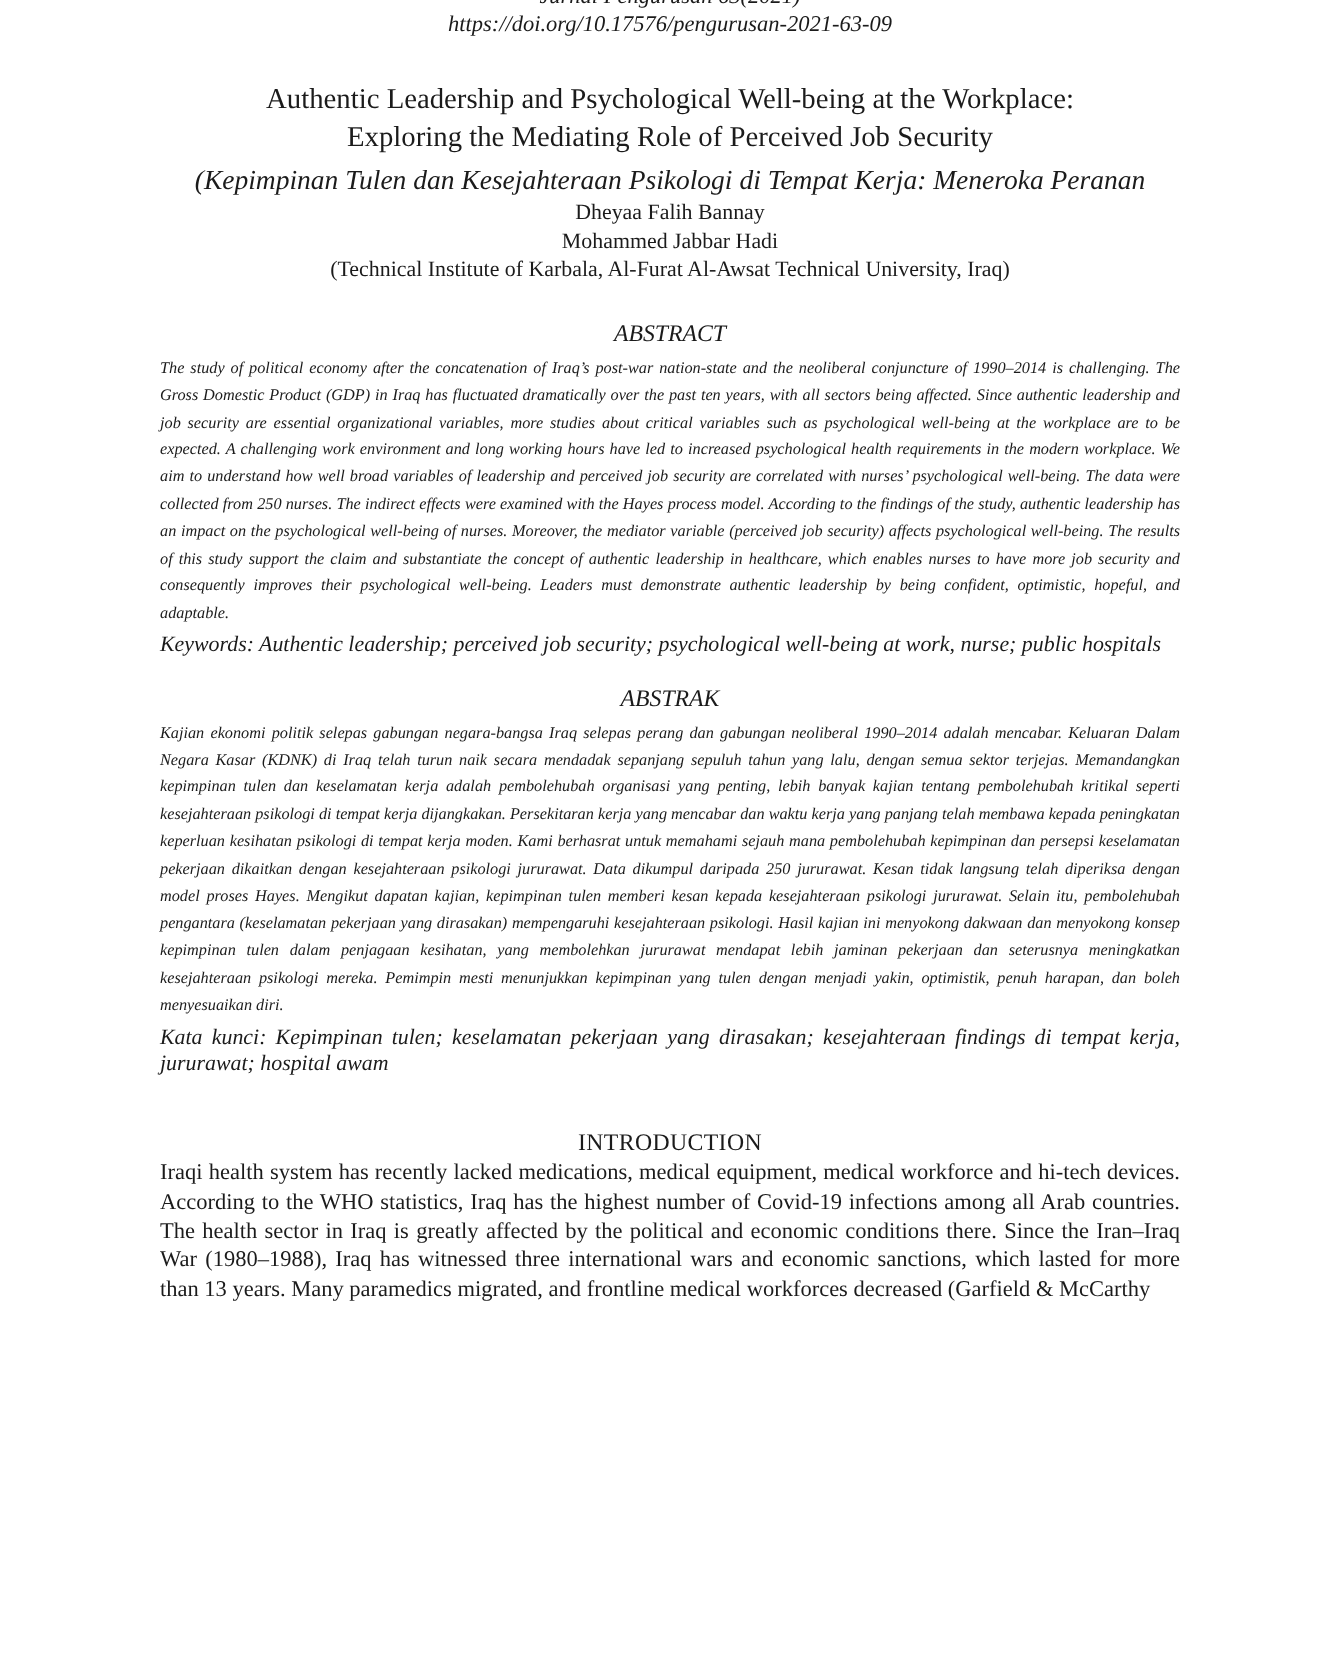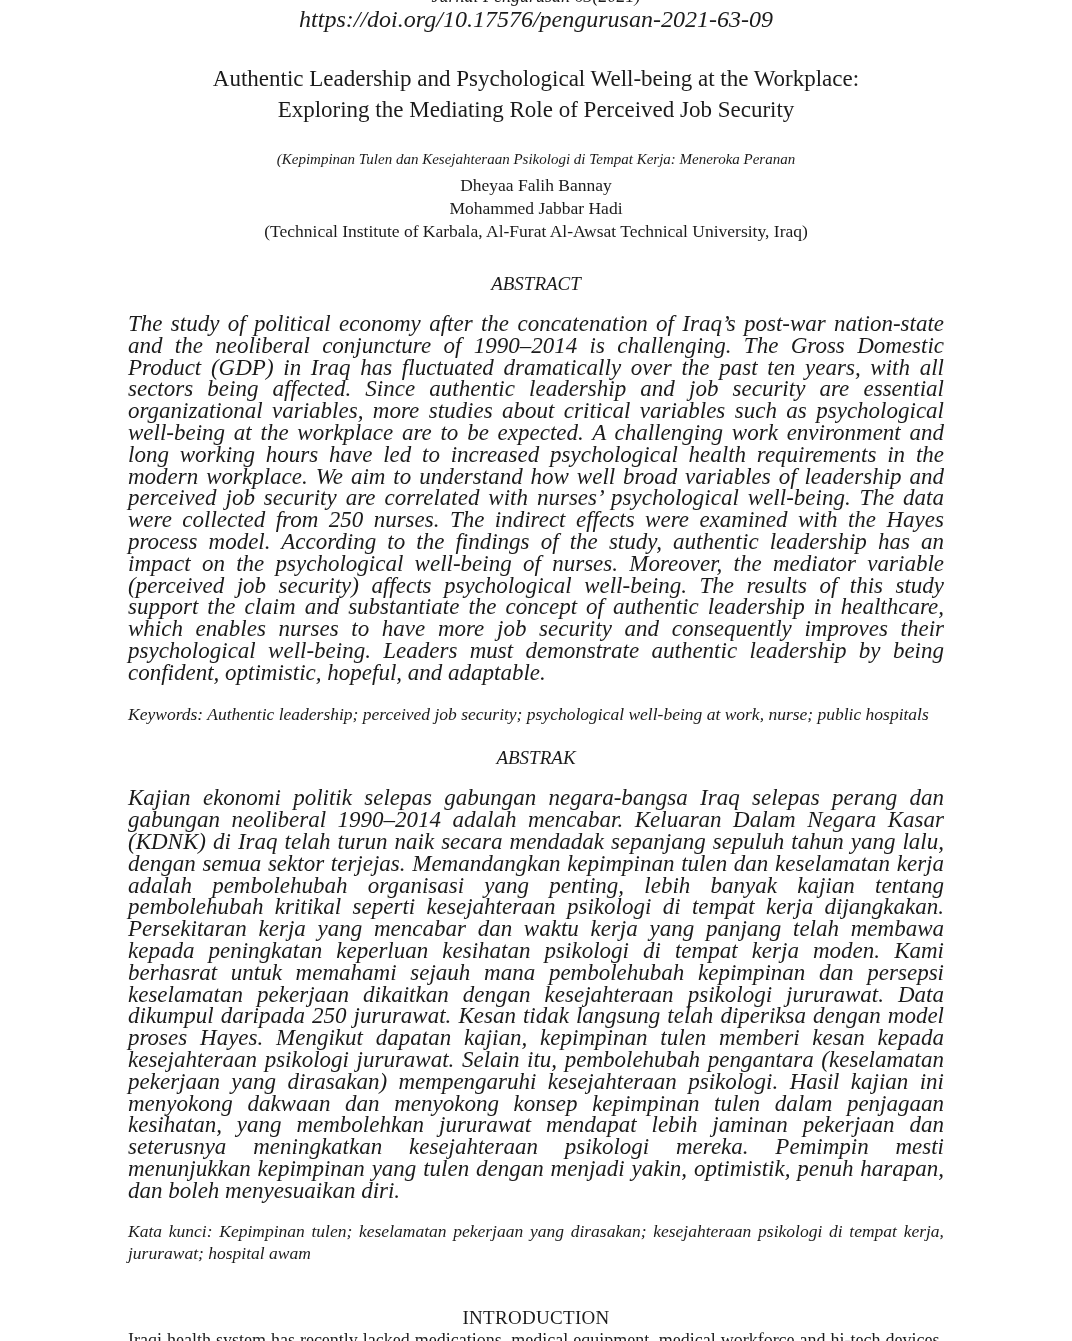--- a/index.html
+++ b/index.html
@@ -17,68 +17,68 @@
   .journal-line {
     font-style: italic;
     font-size: 18px;
     line-height: 22px;
     text-align: center;
     margin-top: -15px; 
     white-space: nowrap;
   }
   .doi-line {
     font-style: italic;
-    font-size: 24px;
+    font-size: 18px;
     line-height: 22px;
     text-align: center;
     margin-top: 1px;
     white-space: nowrap;
   }
   .title {
     font-size: 23px;
     line-height: 31px;
     text-align: center;
     margin-top: 33px;
   }
   .subtitle {
-    font-size: 15px;
+    font-size: 22px;
     line-height: 29px;
     font-style: italic;
     text-align: center;
-    margin-top: 20px;
+    margin-top: 4px;
   }
   .authors {
     font-size: 17.5px;
     line-height: 23px;
     text-align: center;
   }
   .section-heading {
     font-size: 19px;
     font-style: italic;
     text-align: center;
     margin-top: 30px;
   }
   .section-heading.roman {
     font-style: normal;
     margin-top: 42px;
     letter-spacing: 0.3px;
   }
   .body-par {
-    font-size: 23px;
+    font-size: 13px;
     line-height: 21.8px;
     text-align: justify;
     font-style: italic;
-    margin-top: 18px;
+    margin-top: 4px;
   }
   .keywords-par {
     font-size: 17.5px;
     line-height: 21.8px;
     text-align: justify;
     font-style: italic;
-    margin-top: 20px;
+    margin-top: 4px;
   }
   .intro-par {
     font-size: 18px;
     line-height: 23.4px;
     text-align: justify;
     font-style: normal;
   }
 </style>
 </head>
 <body>
@@ -107,19 +107,19 @@
   <div class="section-heading">ABSTRACT</div>
 
   <div class="body-par">The study of political economy after the concatenation of Iraq’s post-war nation-state and the neoliberal conjuncture of 1990–2014 is challenging. The Gross Domestic Product (GDP) in Iraq has fluctuated dramatically over the past ten years, with all sectors being affected. Since authentic leadership and job security are essential organizational variables, more studies about critical variables such as psychological well-being at the workplace are to be expected. A challenging work environment and long working hours have led to increased psychological health requirements in the modern workplace. We aim to understand how well broad variables of leadership and perceived job security are correlated with nurses’ psychological well-being. The data were collected from 250 nurses. The indirect effects were examined with the Hayes process model. According to the findings of the study, authentic leadership has an impact on the psychological well-being of nurses. Moreover, the mediator variable (perceived job security) affects psychological well-being. The results of this study support the claim and substantiate the concept of authentic leadership in healthcare, which enables nurses to have more job security and consequently improves their psychological well-being. Leaders must demonstrate authentic leadership by being confident, optimistic, hopeful, and adaptable.</div>
 
   <div class="keywords-par">Keywords: Authentic leadership; perceived job security; psychological well-being at work, nurse; public hospitals</div>
 
   <div class="section-heading" style="margin-top:22px;">ABSTRAK</div>
 
   <div class="body-par">Kajian ekonomi politik selepas gabungan negara-bangsa Iraq selepas perang dan gabungan neoliberal 1990–2014 adalah mencabar. Keluaran Dalam Negara Kasar (KDNK) di Iraq telah turun naik secara mendadak sepanjang sepuluh tahun yang lalu, dengan semua sektor terjejas. Memandangkan kepimpinan tulen dan keselamatan kerja adalah pembolehubah organisasi yang penting, lebih banyak kajian tentang pembolehubah kritikal seperti kesejahteraan psikologi di tempat kerja dijangkakan. Persekitaran kerja yang mencabar dan waktu kerja yang panjang telah membawa kepada peningkatan keperluan kesihatan psikologi di tempat kerja moden. Kami berhasrat untuk memahami sejauh mana pembolehubah kepimpinan dan persepsi keselamatan pekerjaan dikaitkan dengan kesejahteraan psikologi jururawat. Data dikumpul daripada 250 jururawat. Kesan tidak langsung telah diperiksa dengan model proses Hayes. Mengikut dapatan kajian, kepimpinan tulen memberi kesan kepada kesejahteraan psikologi jururawat. Selain itu, pembolehubah pengantara (keselamatan pekerjaan yang dirasakan) mempengaruhi kesejahteraan psikologi. Hasil kajian ini menyokong dakwaan dan menyokong konsep kepimpinan tulen dalam penjagaan kesihatan, yang membolehkan jururawat mendapat lebih jaminan pekerjaan dan seterusnya meningkatkan kesejahteraan psikologi mereka. Pemimpin mesti menunjukkan kepimpinan yang tulen dengan menjadi yakin, optimistik, penuh harapan, dan boleh menyesuaikan diri.</div>
 
-  <div class="keywords-par">Kata kunci: Kepimpinan tulen; keselamatan pekerjaan yang dirasakan; kesejahteraan psikologi di tempat kerja, jururawat; hospital awam</div>
+  <div class="keywords-par">Kata kunci: Kepimpinan tulen; keselamatan pekerjaan yang dirasakan; kesejahteraan findings di tempat kerja, jururawat; hospital awam</div>
 
   <div class="section-heading roman">INTRODUCTION</div>
 
   <div class="intro-par">Iraqi health system has recently lacked medications, medical equipment, medical workforce and hi-tech devices. According to the WHO statistics, Iraq has the highest number of Covid-19 infections among all Arab countries. The health sector in Iraq is greatly affected by the political and economic conditions there. Since the Iran–Iraq War (1980–1988), Iraq has witnessed three international wars and economic sanctions, which lasted for more than 13 years. Many paramedics migrated, and frontline medical workforces decreased (Garfield &amp; McCarthy</div>
 
 </div>
 
 </body></html>

